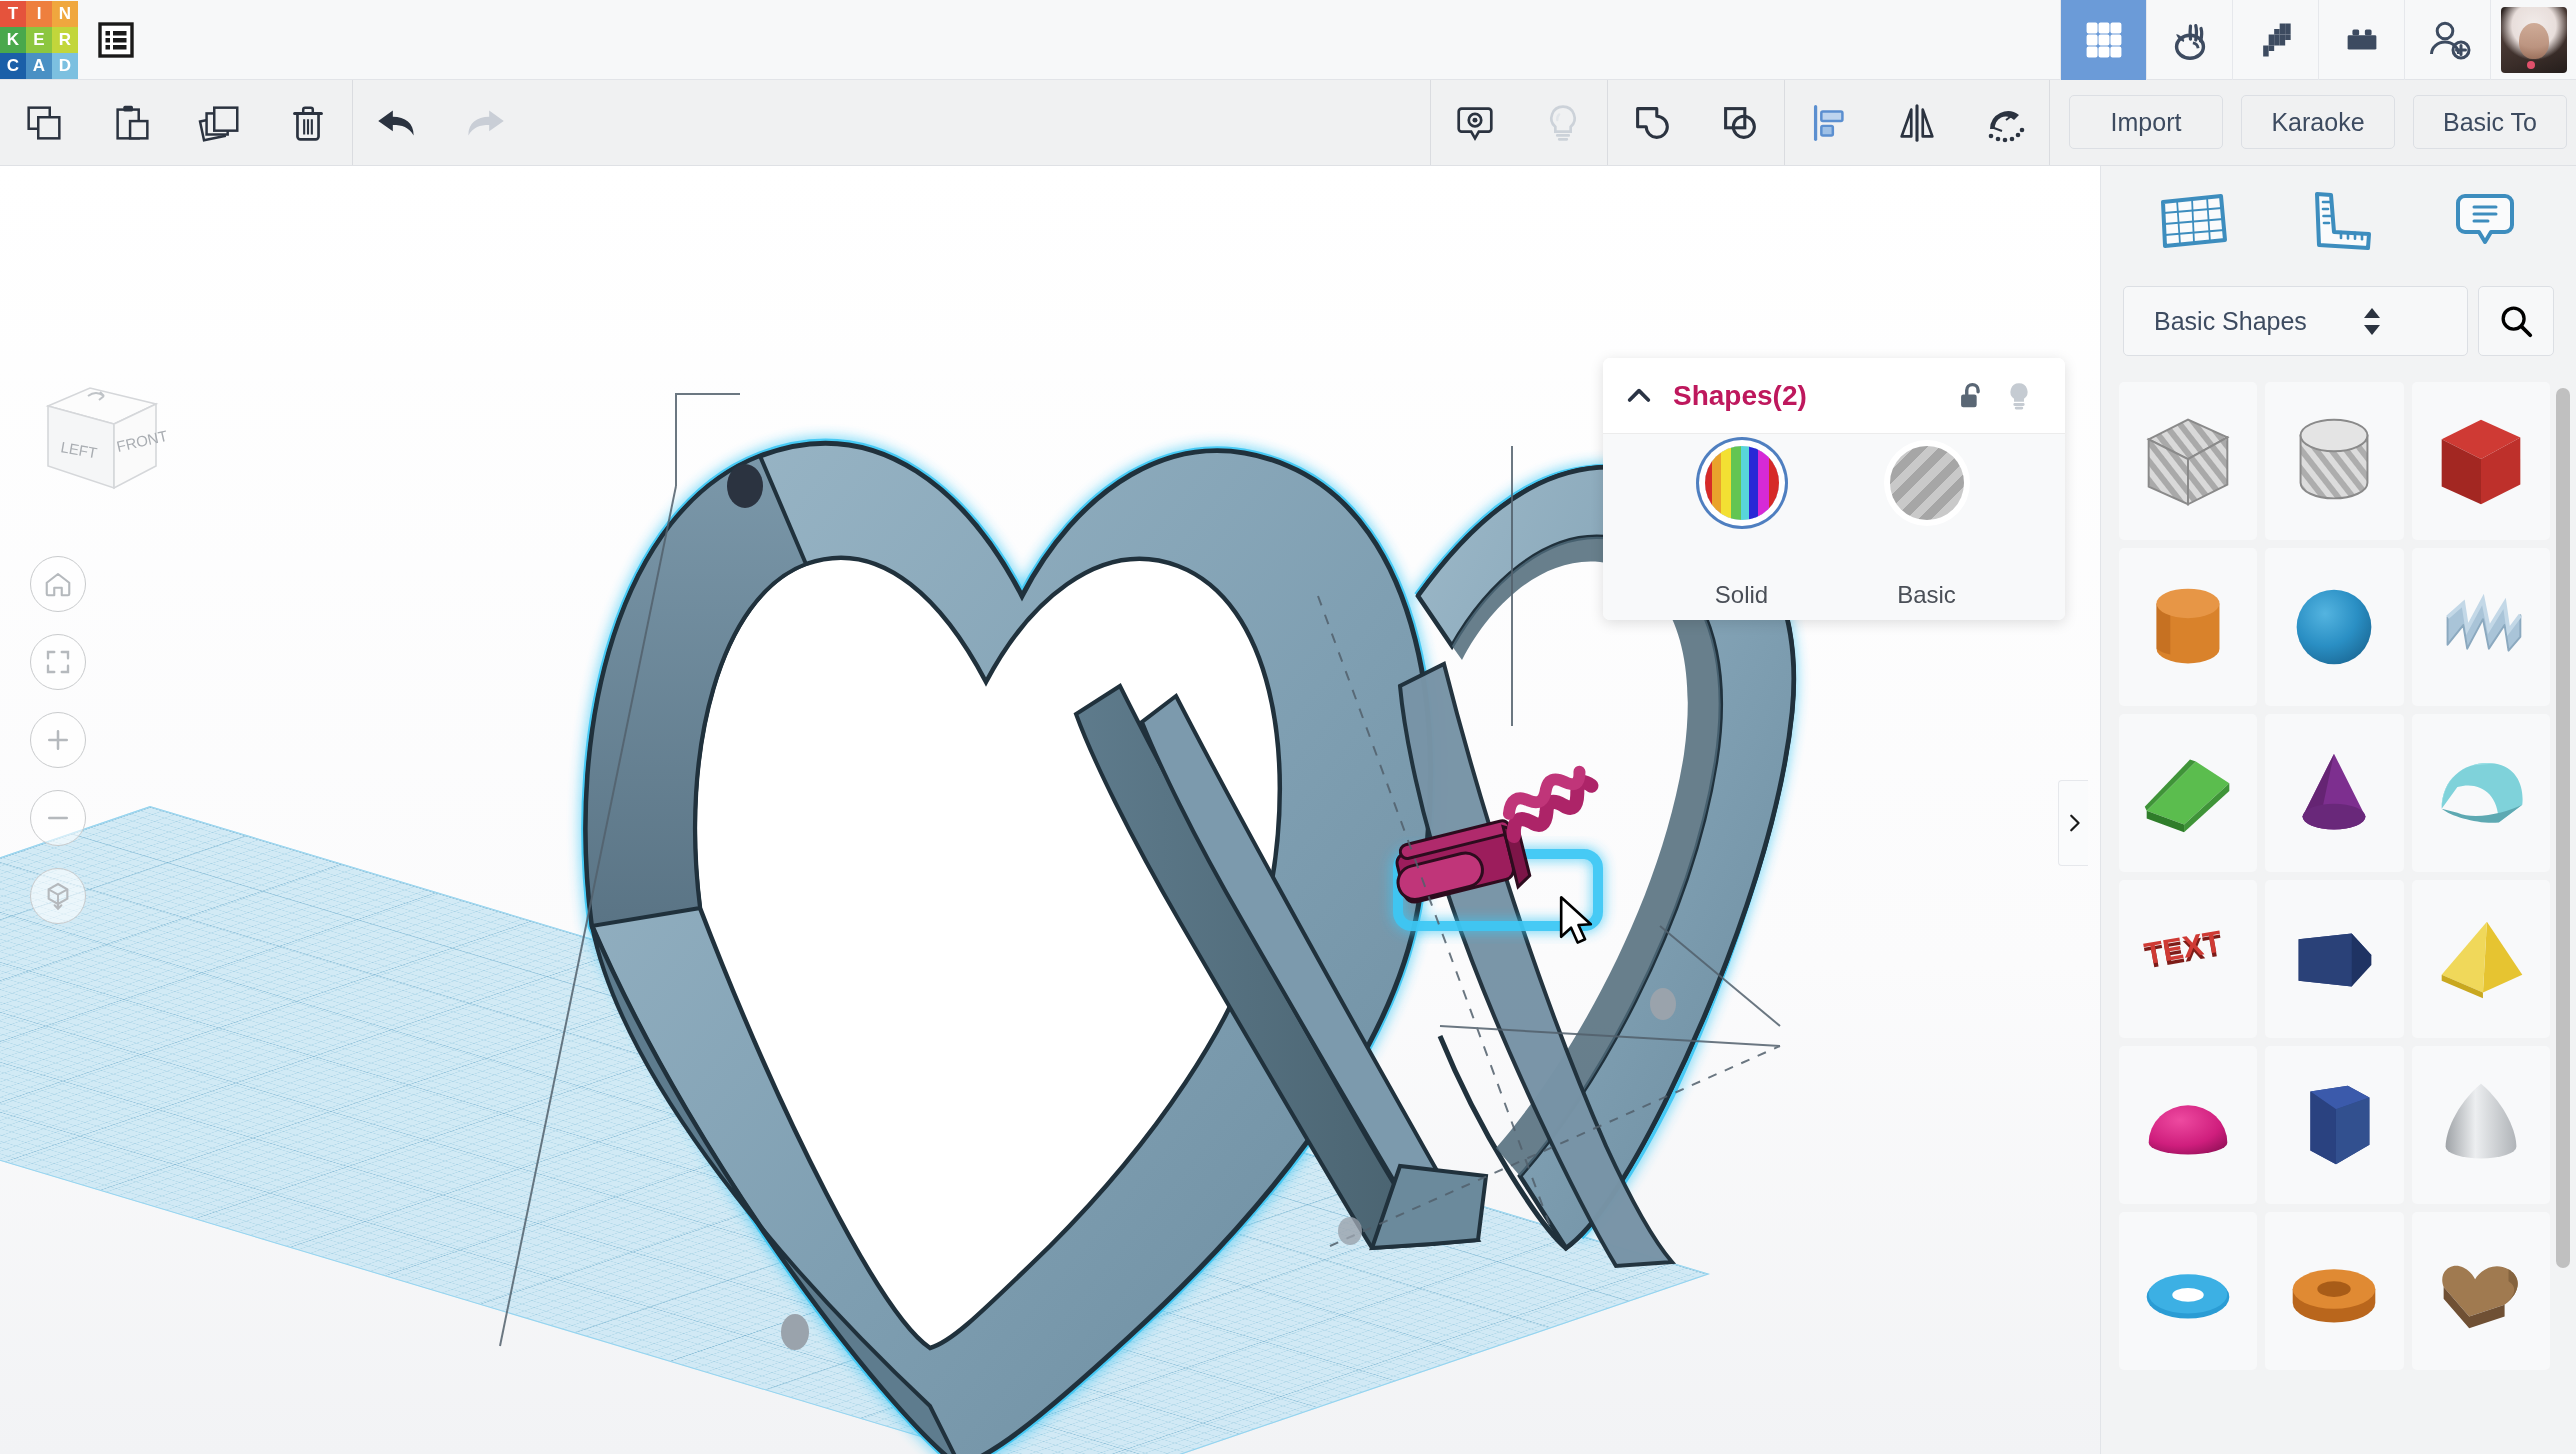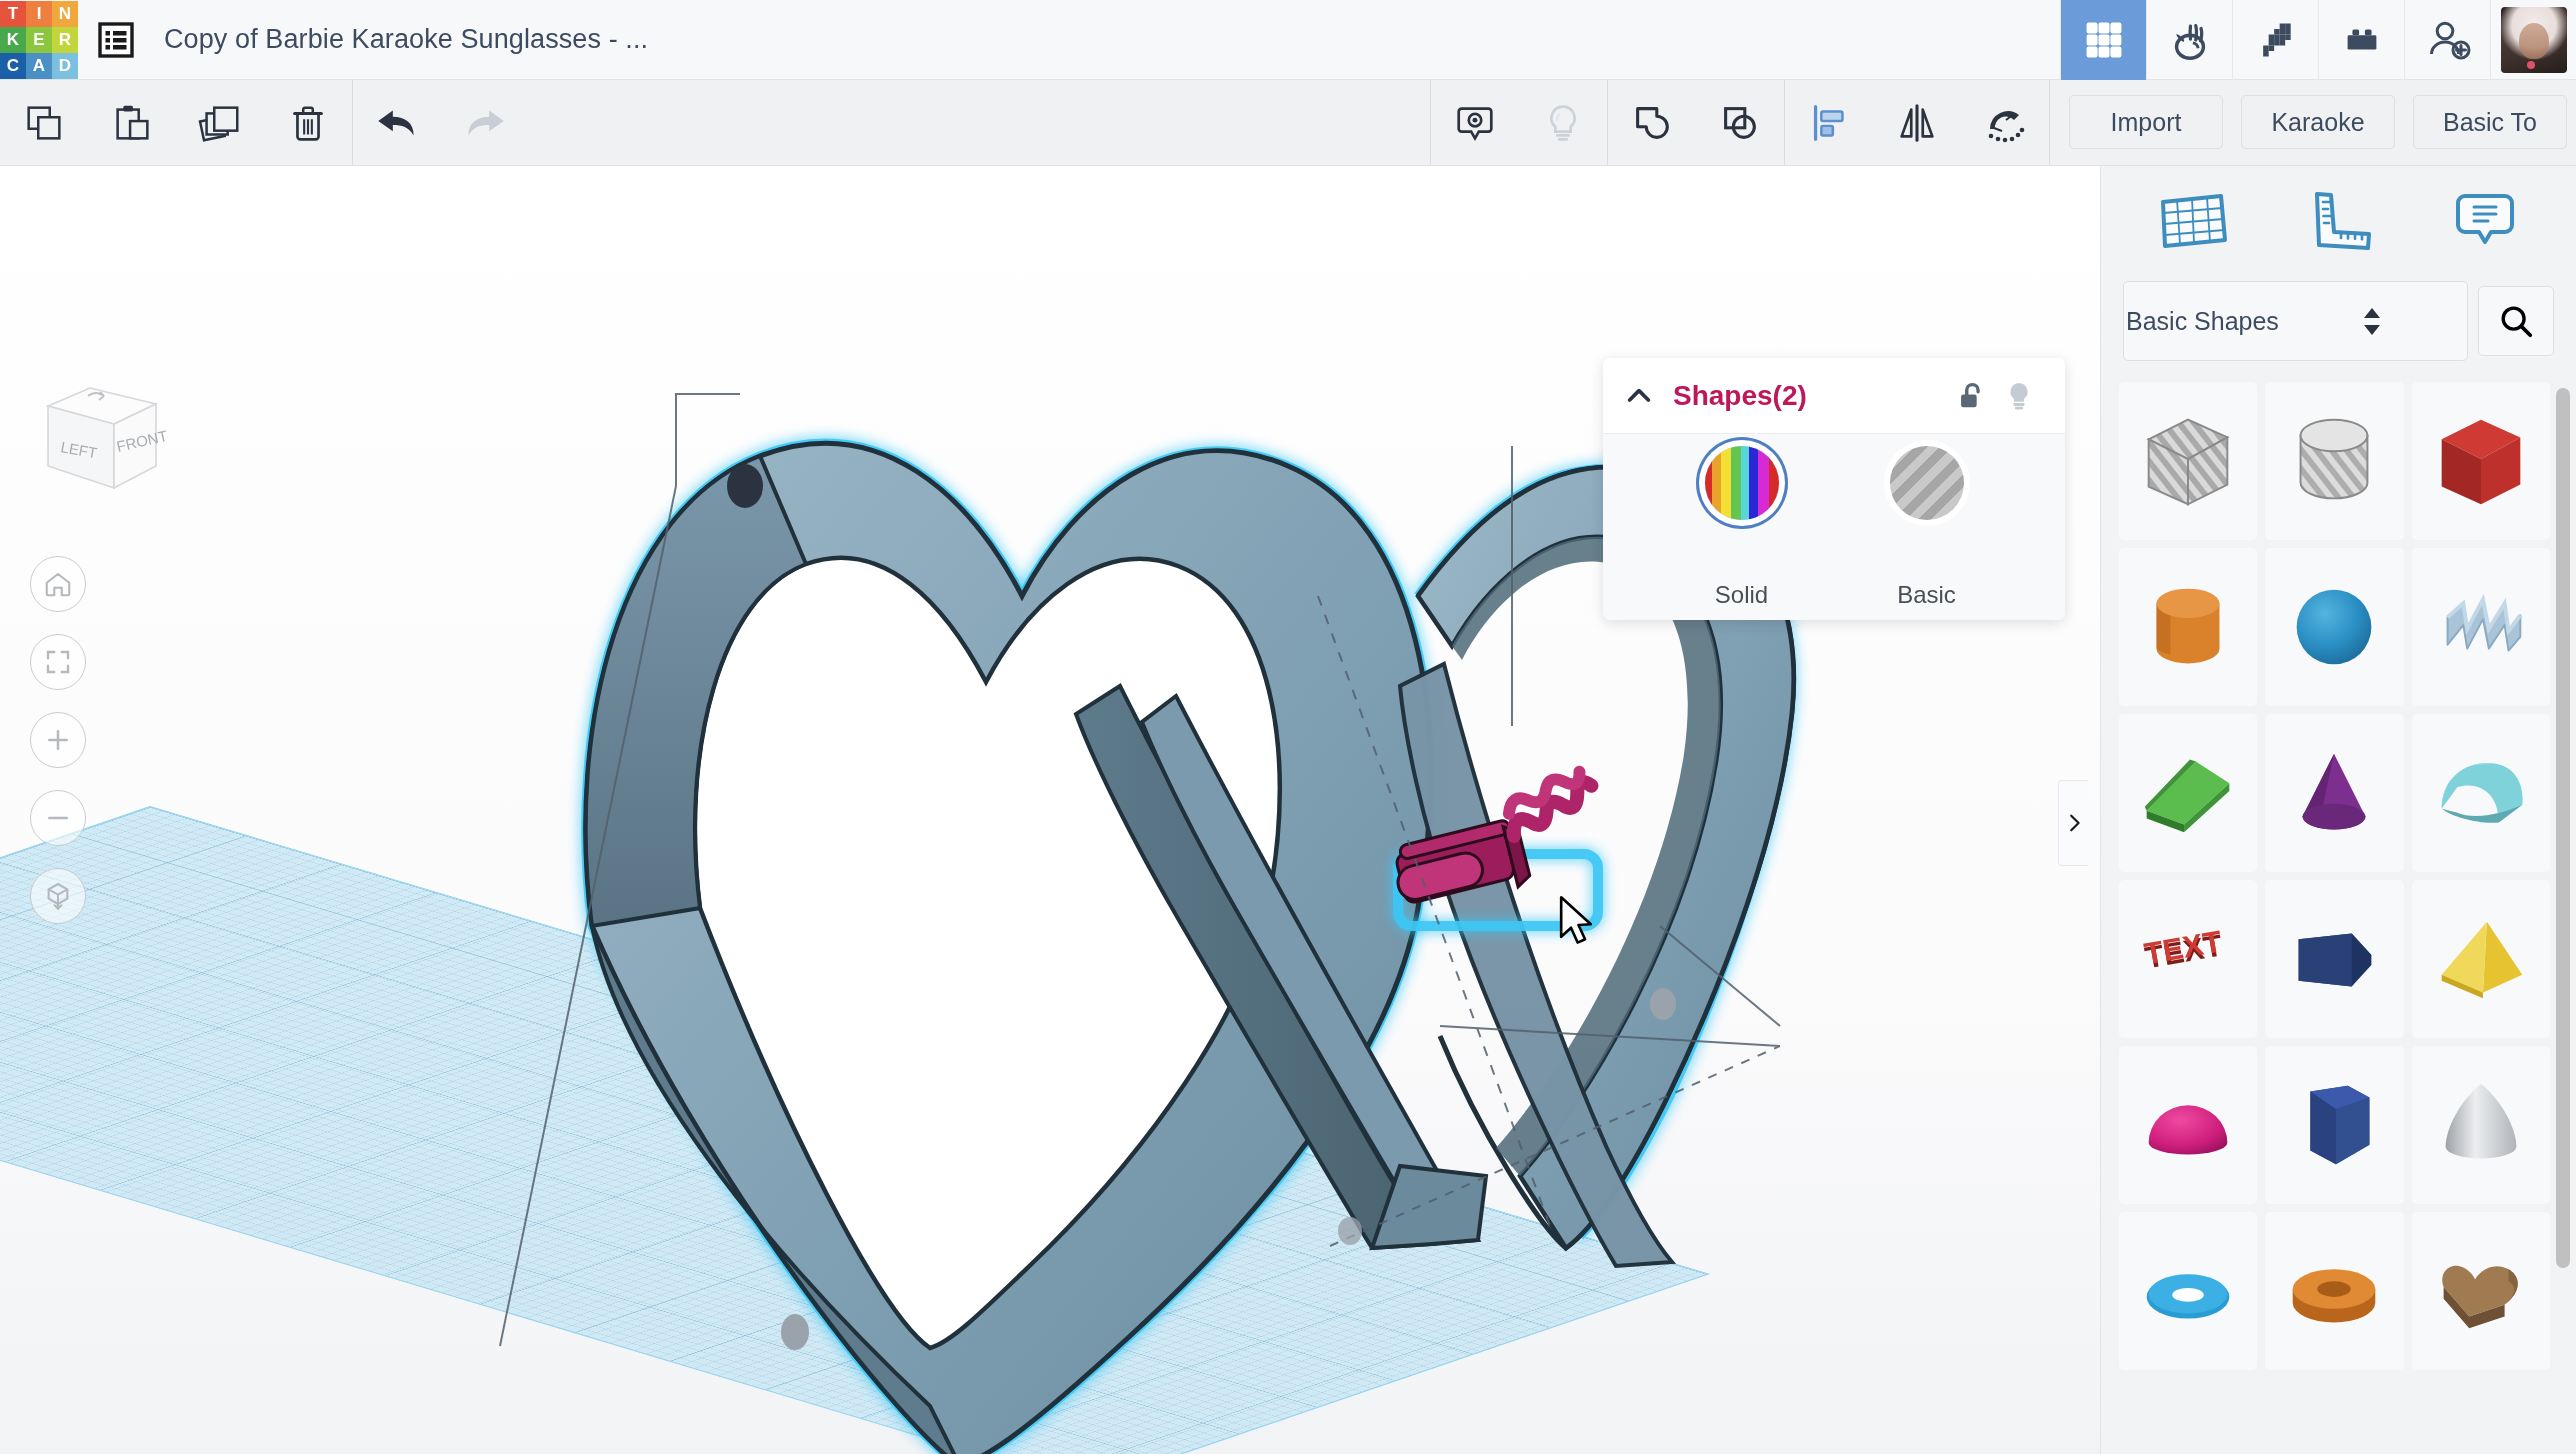--- a/index.html
+++ b/index.html
@@ -194,23 +194,23 @@
     background: #f2f3f4;
     border-left: 1px solid #e2e4e8;
   }
   .rp-tabs {
     display: flex; align-items: center; justify-content: space-around;
     height: 112px; padding: 0 18px;
   }
   .rp-tab { width: 110px; height: 90px; display:flex; align-items:center; justify-content:center; cursor:pointer;}
   .rp-searchrow { display: flex; align-items: center; gap: 10px; padding: 0 22px; height: 86px;}
   .rp-select {
-    flex: 1 1 auto; height: 80px;
+    flex: 1 1 auto; height: 70px;
     background: #f7f8f9; border: 1px solid #dcdfe4; border-radius: 5px;
-    display: flex; align-items: center; padding: 0 2px;
+    display: flex; align-items: center; padding: 0 30px;
     font-size: 25px; color: #3d4b60; cursor: pointer;
   }
   .rp-select span { flex: 1 1 auto; }
   .spinner { display: flex; flex-direction: column; gap: 5px; }
   .rp-searchbtn {
     width: 76px; height: 70px; background: #f7f8f9;
     border: 1px solid #dcdfe4; border-radius: 5px;
     display:flex; align-items:center; justify-content:center; cursor:pointer;
   }
   .shape-grid {
@@ -260,21 +260,20 @@
         <rect x="2" y="2" width="32" height="32" fill="#fff" stroke="#1a1a1a" stroke-width="3.4"></rect>
         <rect x="7.5" y="9" width="4.5" height="4.5" fill="#1a1a1a"></rect>
         <rect x="15" y="9" width="13.5" height="4.5" fill="#1a1a1a"></rect>
         <rect x="7.5" y="16" width="4.5" height="4.5" fill="#1a1a1a"></rect>
         <rect x="15" y="16" width="13.5" height="4.5" fill="#1a1a1a"></rect>
         <rect x="7.5" y="23" width="4.5" height="4.5" fill="#1a1a1a"></rect>
         <rect x="15" y="23" width="13.5" height="4.5" fill="#1a1a1a"></rect>
       </svg>
     </div>
 
-    <div class="doc-title">Copy of Barbie Karaoke Sunglasses - ...</div>
 
     <div class="topbar-spacer"></div>
 
     <div class="top-icons">
 
       <div class="top-icon-btn active">
         <svg width="44" height="44" viewBox="0 0 24 24">
           <rect x="3" y="3" width="5" height="5" rx="0.6" fill="#fff"></rect>
           <rect x="9.5" y="3" width="5" height="5" rx="0.6" fill="#fff"></rect>
           <rect x="16" y="3" width="5" height="5" rx="0.6" fill="#fff"></rect>

